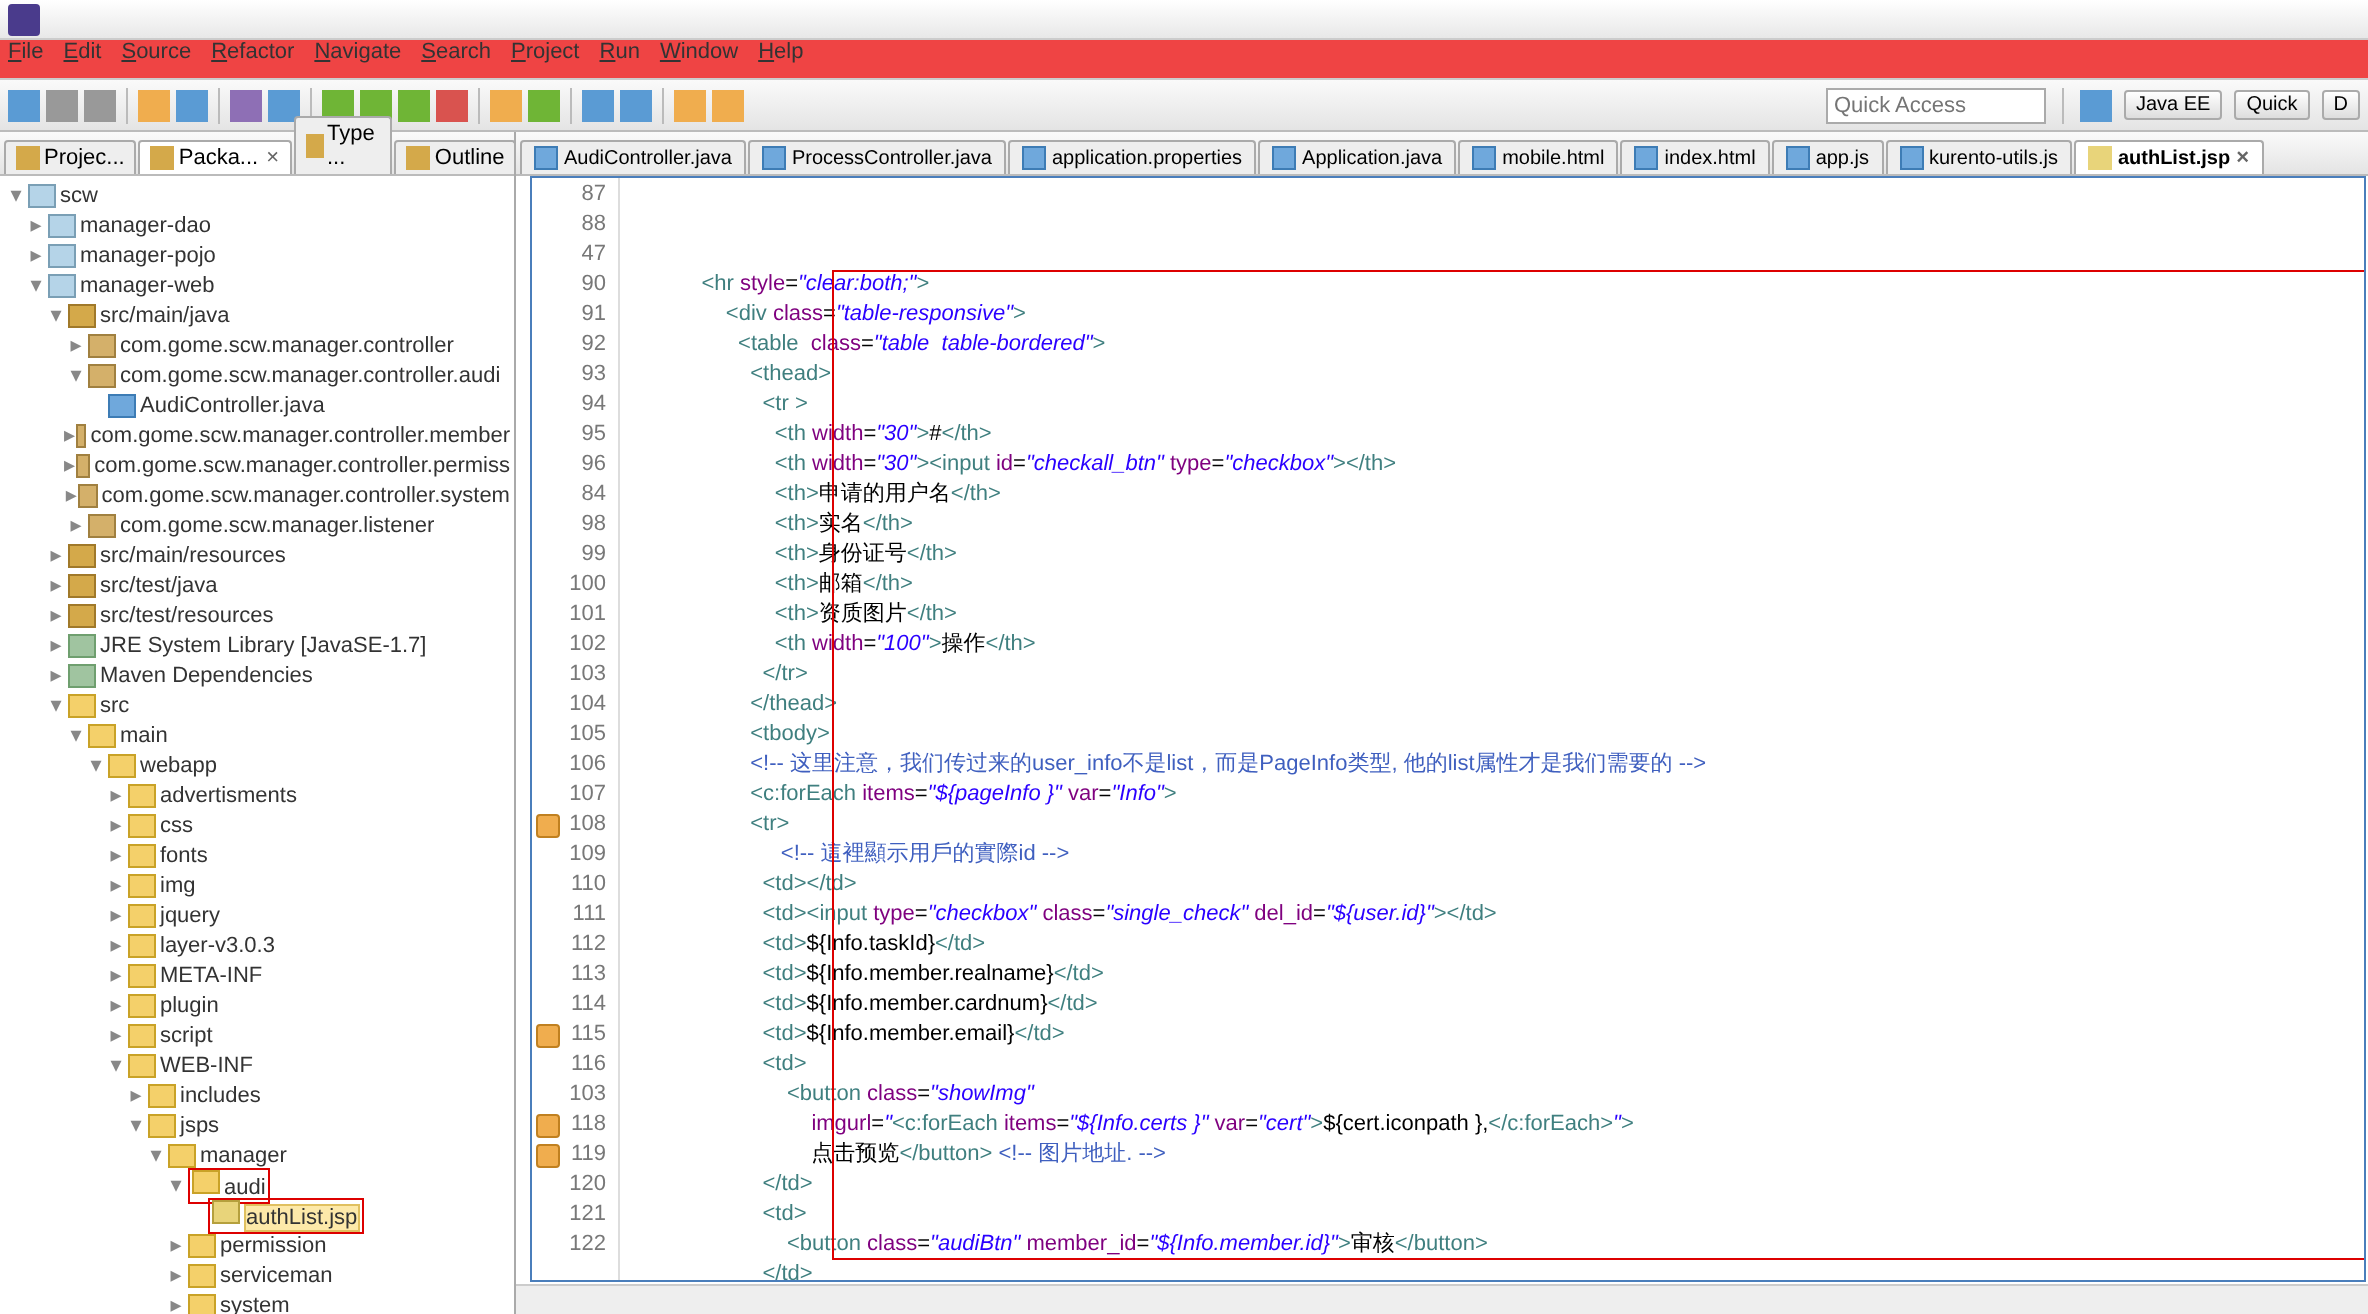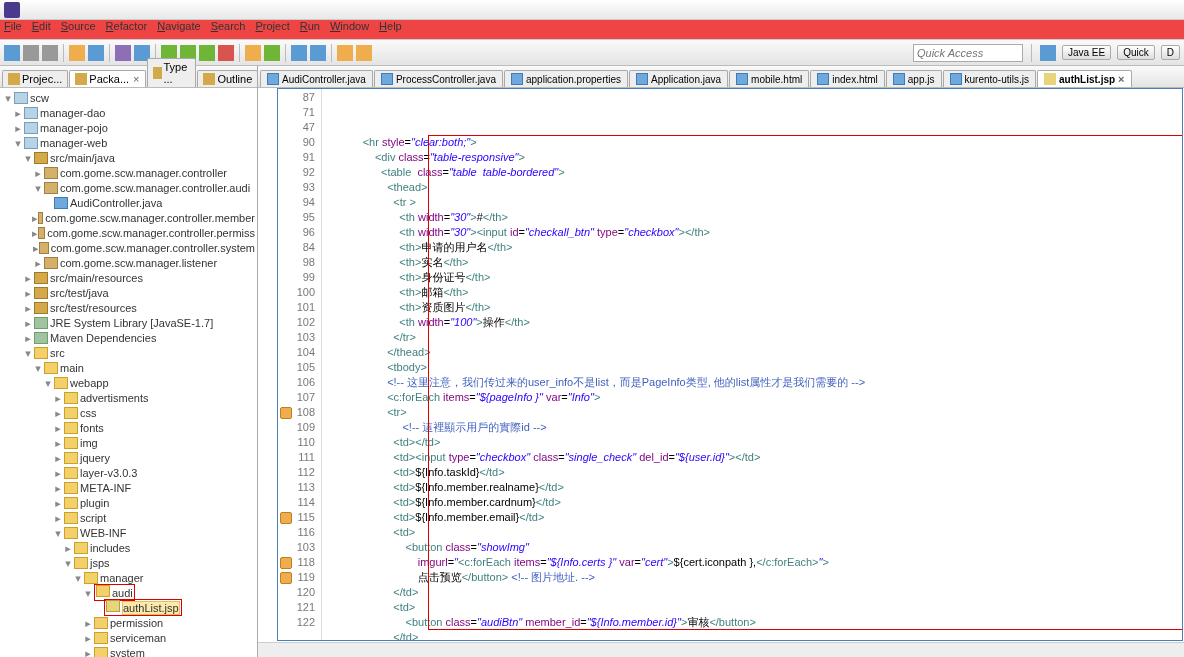--- a/index.html
+++ b/index.html
@@ -7,21 +7,21 @@
 .titlebar{height:20px;background:linear-gradient(#fff,#e8e8e8);border-bottom:1px solid #ccc;display:flex;align-items:center;padding:0 4px;color:#333}
 .titlebar .ico{width:16px;height:16px;background:#4a3b8c;border-radius:2px;margin-right:4px;display:inline-block}
 .menubar{height:20px;background:#ef4444;border-bottom:1px solid #ccc;display:flex;align-items:flex-start;padding:0 4px;color:#333}
 .menubar span{margin-right:10px;cursor:pointer}
 .menubar span u{text-decoration:underline}
 .toolbar{height:26px;background:linear-gradient(#fafafa,#e4e4e4);border-bottom:1px solid #bbb;display:flex;align-items:center;padding:0 4px;gap:3px}
 .tbtn{width:16px;height:16px;border:1px solid transparent;display:inline-block;cursor:pointer}
 .tbtn.blue{background:#5a9bd4}.tbtn.green{background:#6fb536}.tbtn.red{background:#d9534f}.tbtn.yellow{background:#f0ad4e}.tbtn.purple{background:#8e6fb5}.tbtn.gray{background:#999}
 .sep{width:1px;height:18px;background:#bbb;margin:0 2px}
 .qa{margin-left:auto;display:flex;align-items:center;gap:6px}
-.qa input{width:110px;height:18px;border:1px solid #aaa;padding:0 3px;color:#888;font-style:italic}
+.qa input{width:110px;height:18px;border:1px solid #aaa;padding:0 3px;color:#888;}
 .persbtn{border:1px solid #aaa;background:linear-gradient(#fff,#ddd);padding:1px 5px;font-size:10px;cursor:pointer;border-radius:2px}
 .main{display:flex;height:591px}
 .left{width:258px;display:flex;flex-direction:column;border-right:1px solid #aaa;background:#fff}
 .viewtabs{height:22px;background:linear-gradient(#fafafa,#e4e4e4);border-bottom:1px solid #bbb;display:flex;align-items:flex-end;padding-left:2px;font-size:10px}
 .vtab{padding:2px 5px;border:1px solid #aaa;border-bottom:none;background:#eee;margin-right:1px;cursor:pointer;border-radius:2px 2px 0 0;display:flex;align-items:center;gap:2px}
 .vtab.active{background:#fff}
 .vtab .x{color:#666;margin-left:2px}
 .vico{width:12px;height:12px;display:inline-block}
 .tree{flex:1;overflow:auto;padding:2px;font-size:11px;color:#333;line-height:14px}
 .tn{display:flex;align-items:center;white-space:nowrap;height:15px;cursor:pointer}
@@ -36,21 +36,21 @@
 .lib{background:#a0c4a0;border:1px solid #6f9f6f}
 .sel{background:#fde9a9;border:1px solid #e0c060}
 .boxed{border:1.5px solid #d00;padding:0 1px}
 .right{flex:1;display:flex;flex-direction:column;background:#fff}
 .edtabs{height:22px;background:linear-gradient(#fafafa,#e4e4e4);border-bottom:1px solid #bbb;display:flex;align-items:flex-end;padding-left:2px;overflow:hidden}
 .etab{padding:2px 6px;border:1px solid #aaa;border-bottom:none;background:#eee;margin-right:1px;cursor:pointer;font-size:10px;border-radius:2px 2px 0 0;display:flex;align-items:center;gap:3px;white-space:nowrap}
 .etab.active{background:#fff;font-weight:bold}
 .etab .fico{width:12px;height:12px;background:#6fa8dc;display:inline-block}
 .etab .fico.jsp{background:#e8d47a}
 .etab .x{color:#666}
-.editor{flex:1;display:flex;overflow:hidden;border:1.5px solid #4a7ebb;margin:0 1px 1px 19px}
+.editor{flex:1;display:flex;overflow:hidden;border:1.5px solid #4a7ebb;margin:0 1px 1px 7px}
 .gutter{width:44px;background:#fff;border-right:1px solid #ddd;text-align:right;padding-right:6px;color:#787878;font-family:Consolas,monospace;font-size:12px;line-height:15px;padding-top:1px;position:relative}
 .gutter .ln{height:15px}
 .gutter .warn::before{content:"";position:absolute;left:2px;width:10px;height:10px;background:#f0ad4e;border:1px solid #c08020;border-radius:2px;margin-top:2px}
 .code{flex:1;font-family:Consolas,'Courier New',monospace;font-size:12px;line-height:15px;white-space:pre;overflow:auto;padding-top:1px;padding-left:4px;color:#000;position:relative}
 .t{color:#3f7f7f}.a{color:#7f007f}.s{color:#2a00ff;font-style:italic}.c{color:#3f5fbf}
 .redbox{position:absolute;border:1.5px solid #d00;pointer-events:none}
 .scrollx{height:15px;background:#eee;border-top:1px solid #ccc}
 </style>
 </head>
 <body>
@@ -313,21 +313,21 @@
         <div class="etab"><span class="fico jf"></span>Application.java</div>
         <div class="etab"><span class="fico jf"></span>mobile.html</div>
         <div class="etab"><span class="fico jf"></span>index.html</div>
         <div class="etab"><span class="fico jf"></span>app.js</div>
         <div class="etab"><span class="fico jf"></span>kurento-utils.js</div>
         <div class="etab active"><span class="fico jsp"></span>authList.jsp <span class="x">×</span></div>
       </div>
     <div class="editor">
       <div class="gutter" id="gutter">
           <div class="ln">87</div>
-          <div class="ln">71</div>
+          <div class="ln">88</div>
           <div class="ln">47</div>
           <div class="ln">90</div>
           <div class="ln">91</div>
           <div class="ln">92</div>
           <div class="ln">93</div>
           <div class="ln">94</div>
           <div class="ln">95</div>
           <div class="ln">96</div>
           <div class="ln">84</div>
           <div class="ln">98</div>

